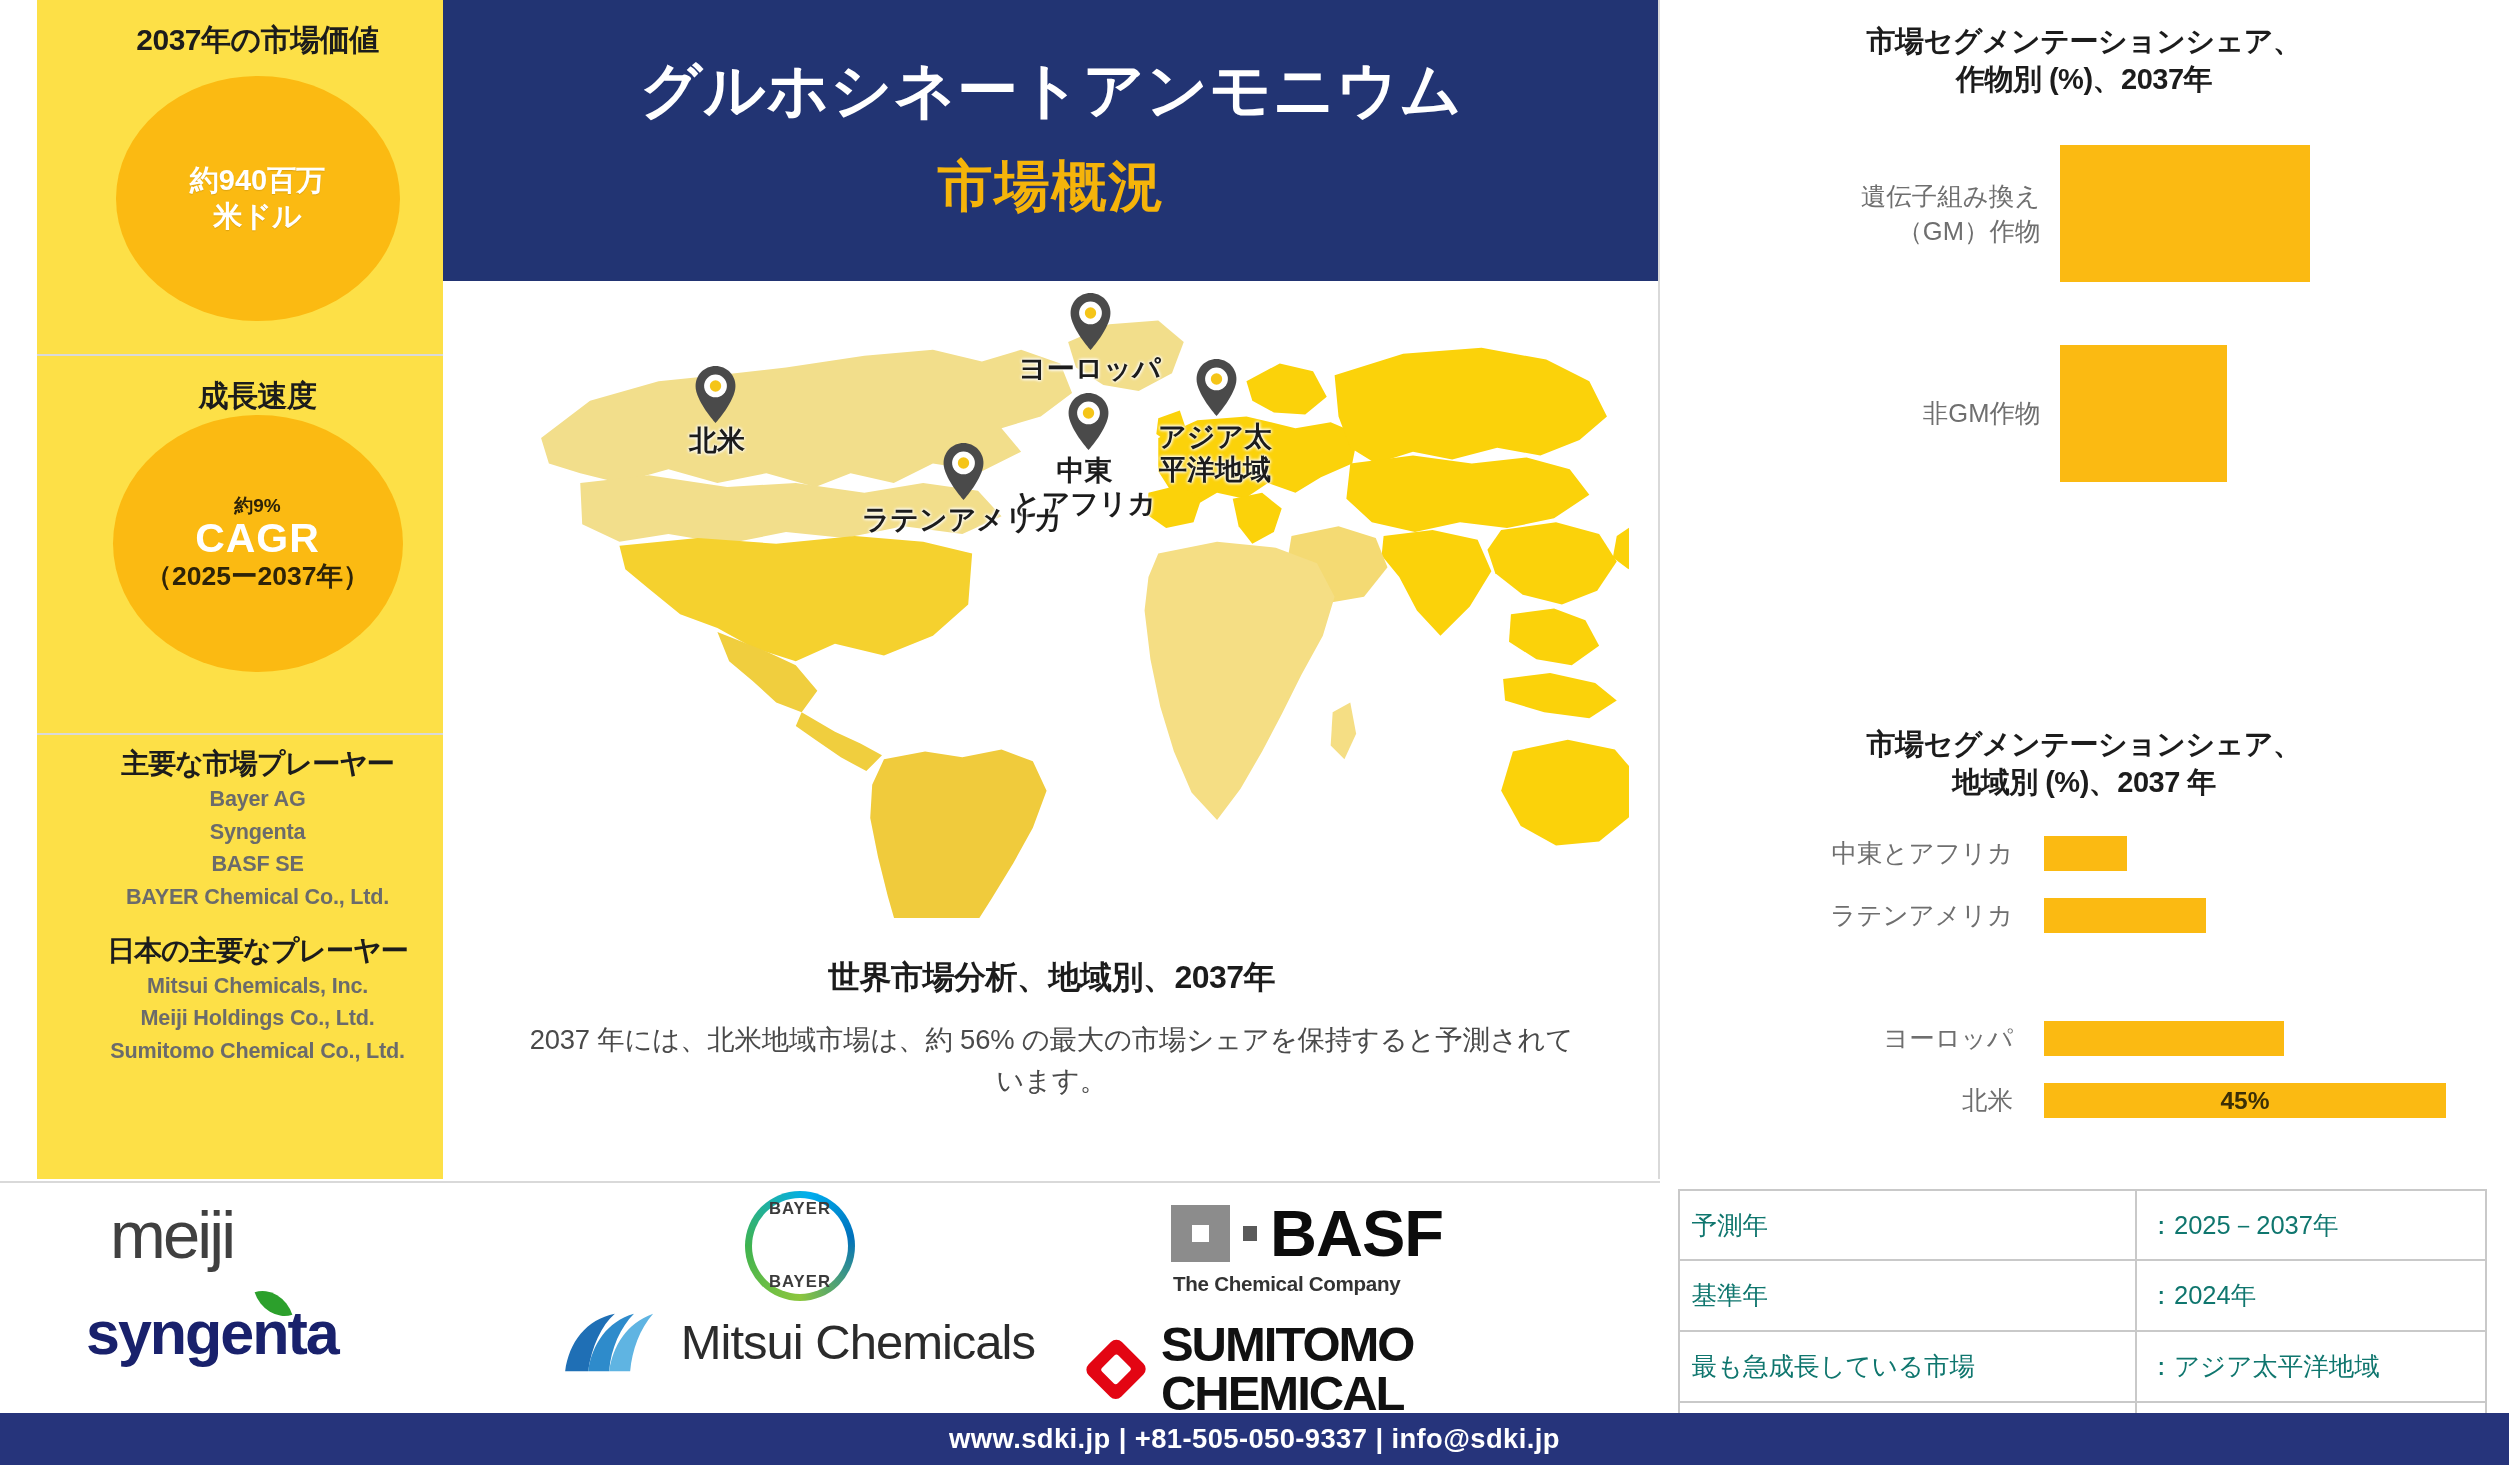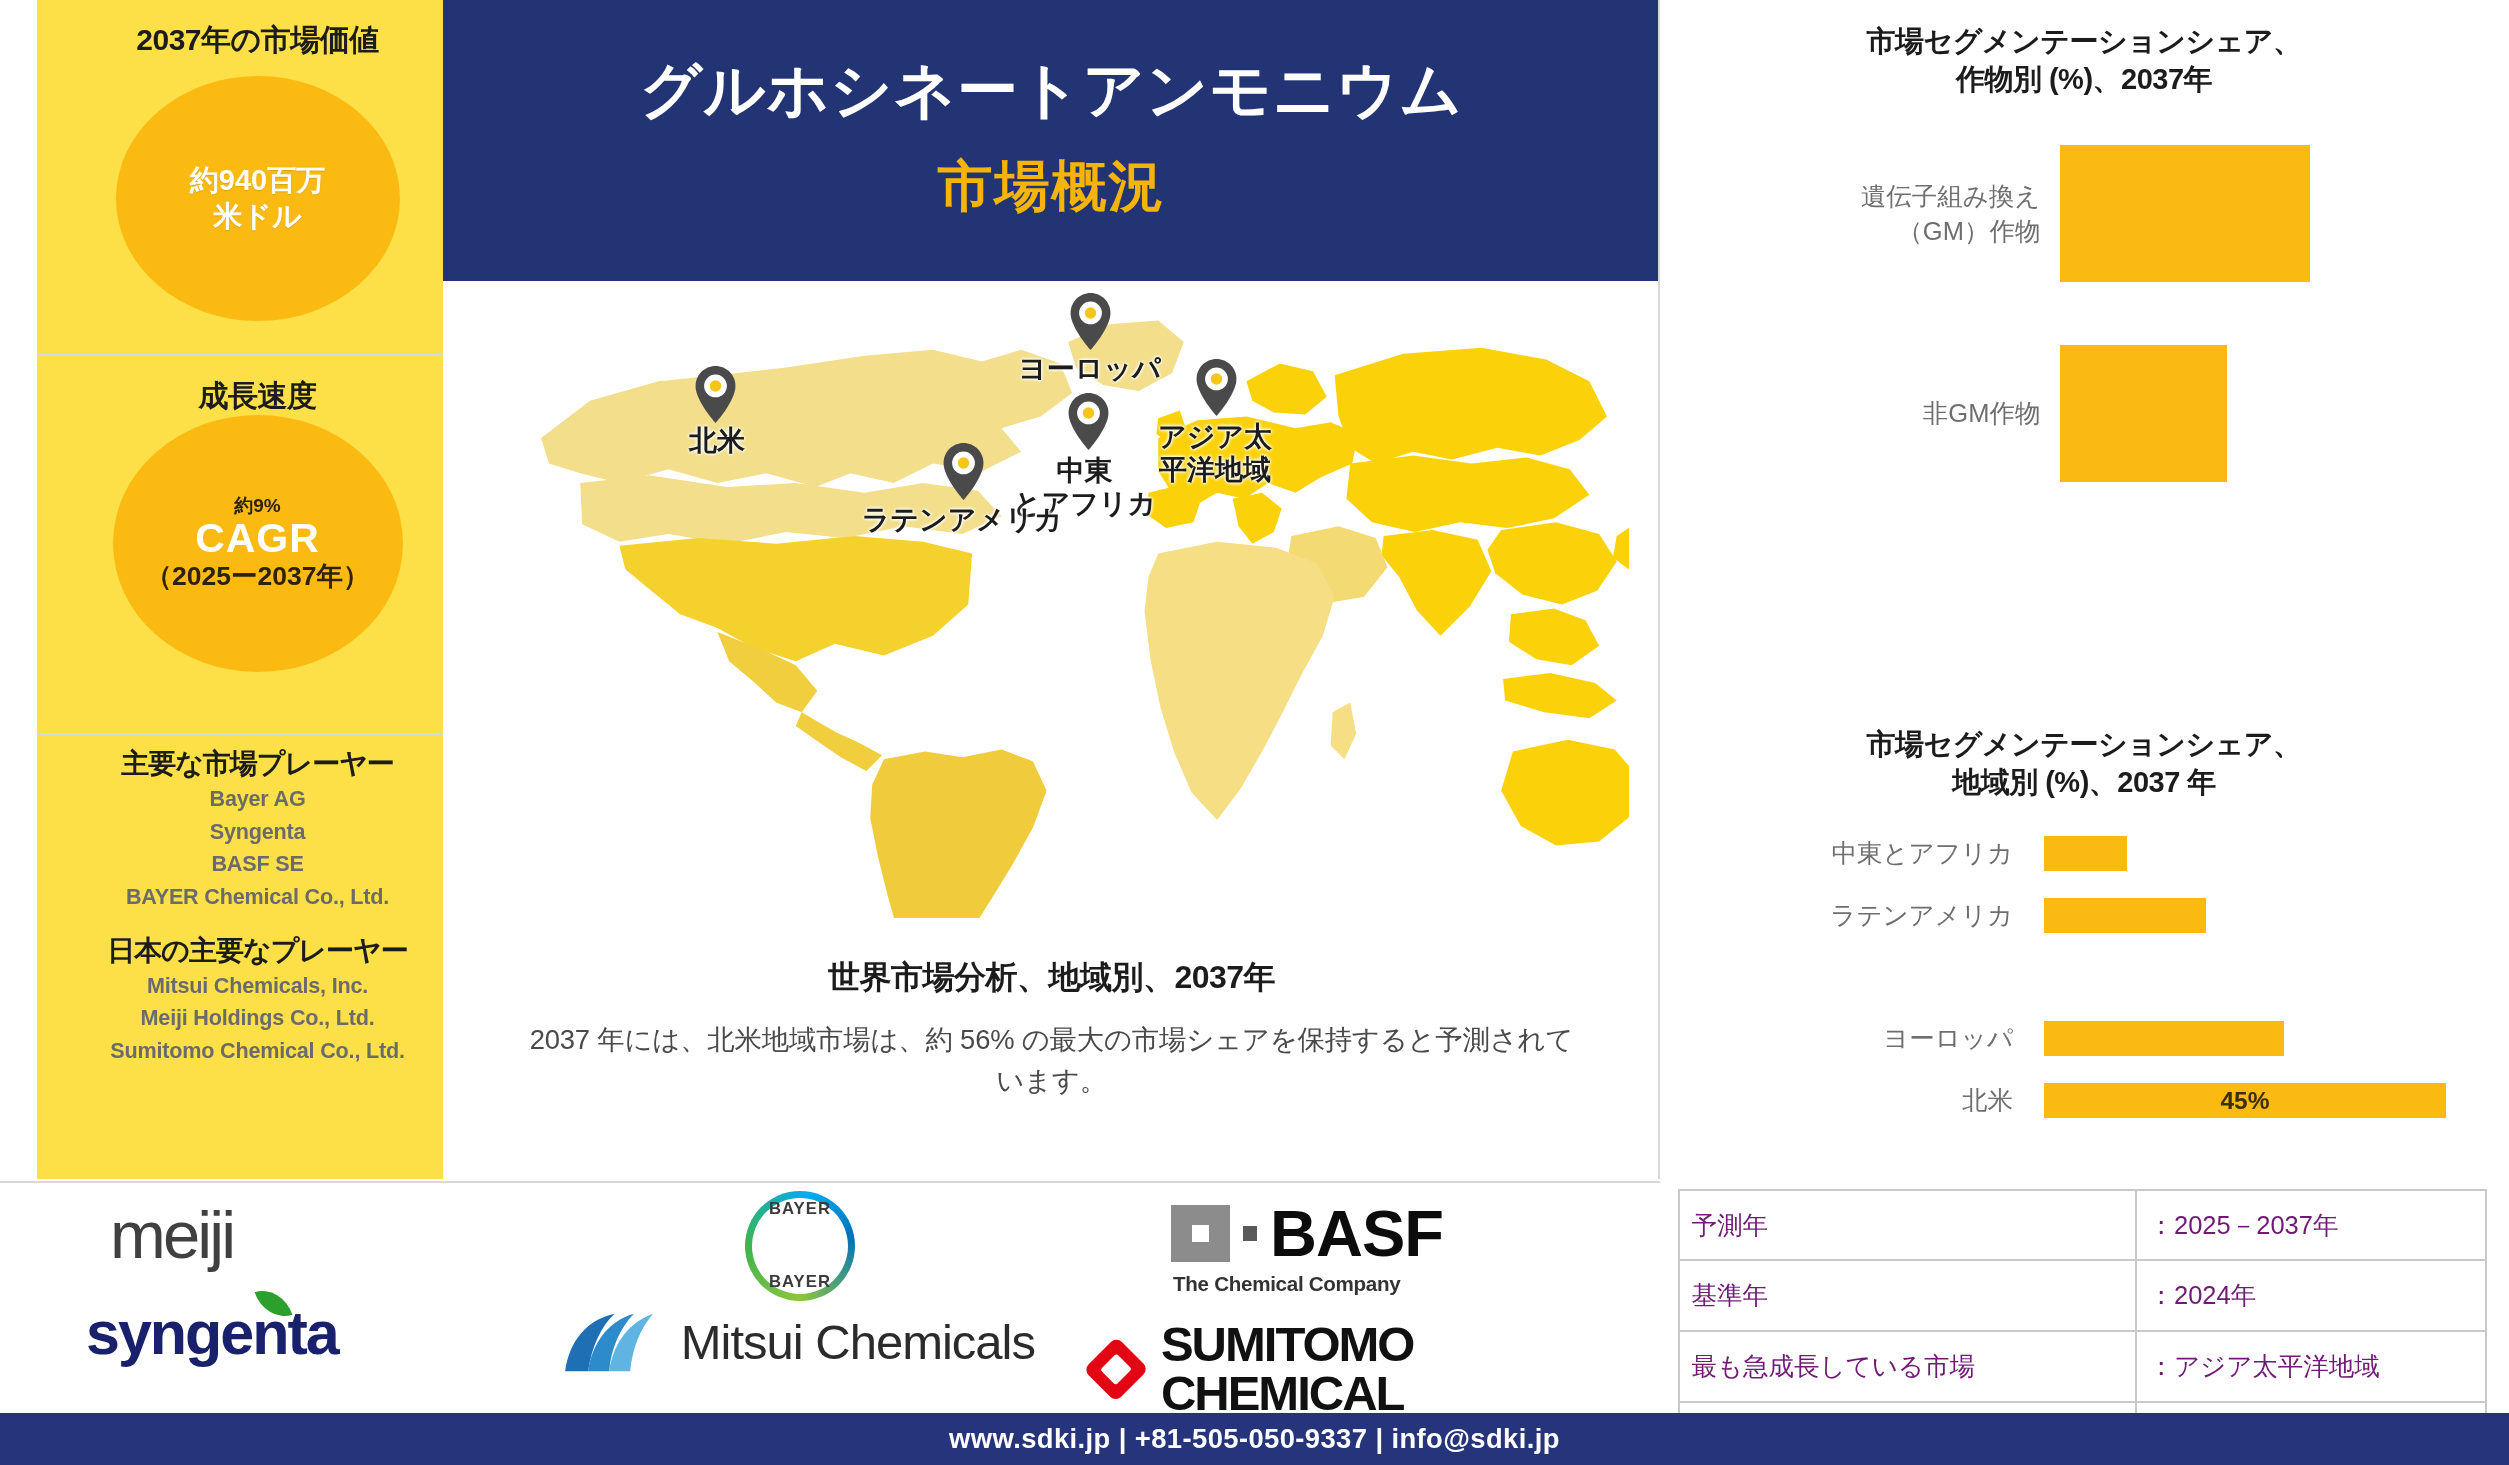--- a/index.html
+++ b/index.html
@@ -164,21 +164,21 @@
   }
   .sumi-txt{font-size:49px;font-weight:bold;color:#111;letter-spacing:-2px;line-height:1;}
 
   
   .table-band{
     position:absolute;left:1660px;top:1181px;width:849px;height:284px;background:#fff;
     box-sizing:border-box;padding:7.8px 21.6px 0 17.6px;
   }
   table.info{width:100%;border-collapse:collapse;table-layout:fixed;}
   table.info td{
-    border:2px solid #c9c9c9;font-size:25.5px;color:#701a75;padding:10.8px 11.8px;
+    border:2px solid #c9c9c9;font-size:25.5px;color:#0f766e;padding:10.8px 11.8px;
     height:47px;vertical-align:middle;white-space:nowrap;font-weight:500;
   }
   table.info td.k{width:57%;}
   table.info td.v{width:43%;}
 
   
   .footer{
     position:absolute;left:0;top:1413px;width:2509px;height:52px;background:#26347B;
     display:flex;align-items:center;justify-content:center;
   }

